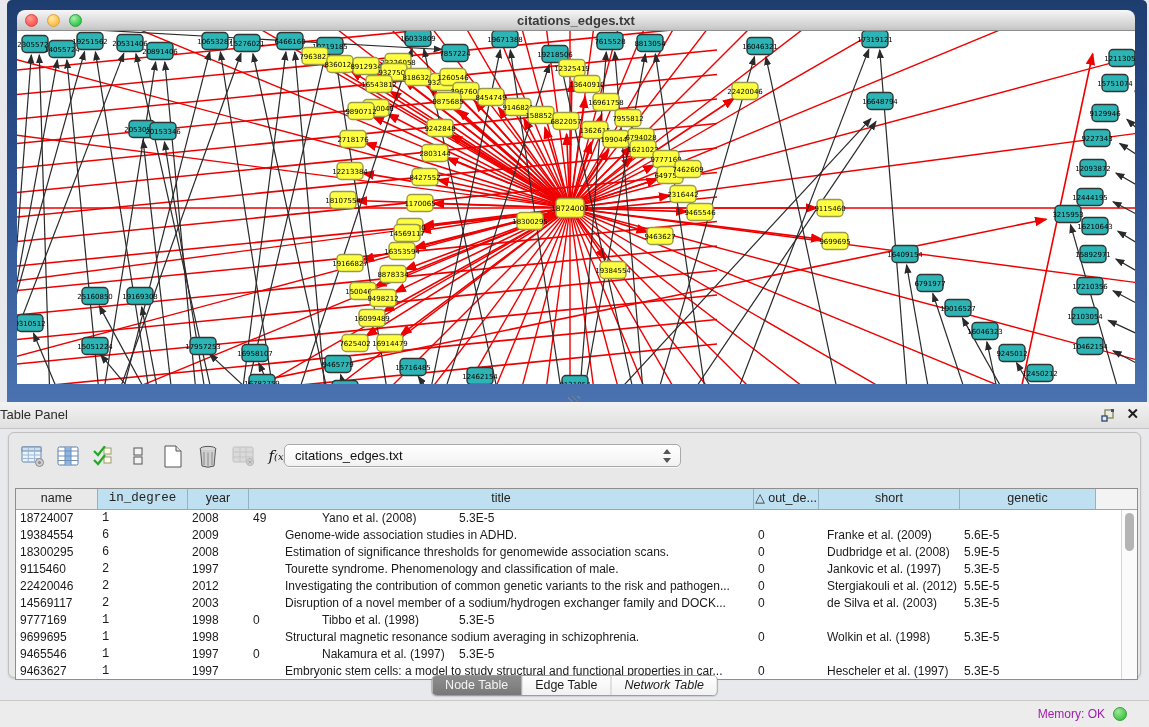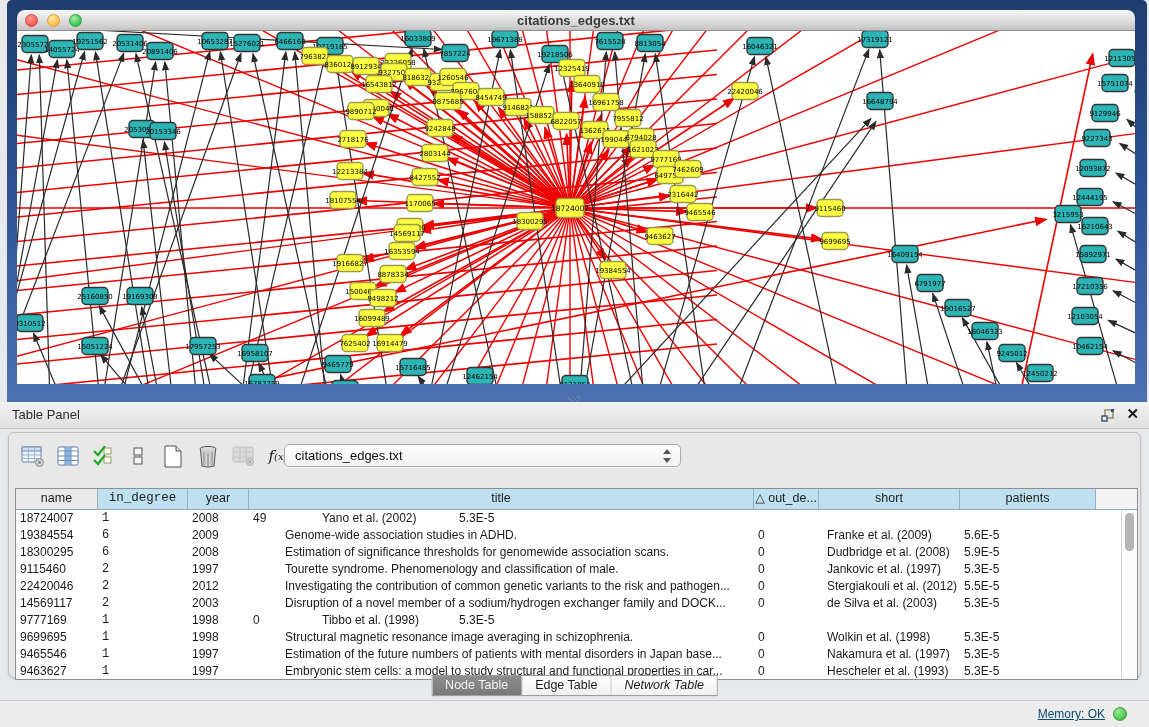--- a/index.html
+++ b/index.html
@@ -37,21 +37,21 @@
   .grip{
     position:absolute;left:568px;top:396px;width:12px;height:8px;opacity:.65;
     background:repeating-linear-gradient(45deg,#8a8a8a 0 1px,transparent 1px 4px);
   }
   
   .panel-header{
     position:absolute;left:0;top:402px;width:1149px;height:27px;
     background:linear-gradient(#f2f2f2,#e0e0e0);
     border-bottom:1px solid #c4c4c4;box-sizing:border-box;
   }
-  .panel-title{position:absolute;left:12px;top:0;line-height:26px;font-size:13px;color:#2c2c2c;}
+  .panel-title{position:absolute;left:0;top:0;line-height:26px;font-size:13px;color:#2c2c2c;}
   .float-ic{position:absolute;right:34px;top:7px;width:14px;height:13px;}
   .close-ic{position:absolute;right:10px;top:3px;font-size:15px;font-weight:700;color:#1c1c1c;cursor:default;}
   .inset-panel{
     position:absolute;left:8px;top:432px;width:1133px;height:246px;
     background:#e8e8e8;border:1px solid #c0c0c0;border-radius:6px;
     box-shadow:0 1px 2px rgba(0,0,0,0.15);box-sizing:border-box;
   }
   .toolbar{position:absolute;left:10px;top:7px;height:32px;display:flex;align-items:center;gap:7px;}
   .tbtn{width:28px;height:28px;display:flex;align-items:center;justify-content:center;}
   .fx{font-family:"DejaVu Serif",serif;font-style:italic;font-size:15px;color:#111;}
@@ -84,33 +84,33 @@
   .tc{
     box-sizing:border-box;height:17px;line-height:17px;font-size:12px;color:#1a1a1a;
     padding-left:4px;overflow:hidden;white-space:nowrap;
   }
   .tc.c3{padding-left:36px;}
   .tc.c5{padding-left:8px;}
   .vscroll{position:absolute;right:0;top:21px;bottom:0;width:16px;background:#fbfbfb;border-left:1px solid #d6d6d6;box-sizing:border-box;}
   .vthumb{position:absolute;left:3px;top:3px;width:9px;height:38px;border-radius:5px;background:#b4b4b4;}
   
   .tabs{position:absolute;left:50%;top:675px;transform:translateX(-50%);display:flex;height:19px;
-        border:1px solid #9d9d9d;border-radius:0;overflow:hidden;background:#fff;box-shadow:0 1px 1px rgba(0,0,0,.12);}
+        border:1px solid #9d9d9d;border-radius:5px;overflow:hidden;background:#fff;box-shadow:0 1px 1px rgba(0,0,0,.12);}
   .tab{
     padding:0 13px;line-height:18px;font-size:12.5px;color:#1c1c1c;background:linear-gradient(#ffffff,#f1f1f1);
     border-right:1px solid #b5b5b5;white-space:nowrap;
   }
   .tab:last-child{border-right:none;font-style:italic;}
   .tab.active{background:linear-gradient(#8e8e8e,#787878);color:#f4f4f4;}
   
   .statusbar{
     position:absolute;left:0;top:700px;width:1149px;height:27px;background:#ececec;
     border-top:1px solid #c9c9c9;box-sizing:border-box;
   }
-  .mem{position:absolute;right:44px;top:0;line-height:26px;font-size:12px;color:#0c4a6e;text-decoration:underline;}
+  .mem{position:absolute;right:44px;top:0;line-height:26px;font-size:12px;color:#a21caf;}
   .memdot{
     position:absolute;right:22px;top:6px;width:14px;height:14px;border-radius:50%;
     background:radial-gradient(circle at 35% 30%,#9de89d,#3fc43f 75%);border:1px solid #3d9b3d;box-sizing:border-box;
   }
 </style>
 </head>
 <body>
 
 <div class="net-window">
   <div class="titlebar">
@@ -600,30 +600,30 @@
   </div>
 
   <div class="table-wrap">
     <div class="thead">
       <div class="hc hc0 c0">name</div>
       <div class="hc c1">in_degree</div>
       <div class="hc c2">year</div>
       <div class="hc c3">title</div>
       <div class="hc c4">△ out_de...</div>
       <div class="hc c5">short</div>
-      <div class="hc c6">patients</div>
+      <div class="hc c6">genetic</div>
       <div class="hfill"></div>
     </div>
     <div class="tbody" id="table-body">
         <div class="trow">
           <div class="tc c0">18724007</div>
           <div class="tc c1">1</div>
           <div class="tc c2">2008</div>
           <div class="tc c4">49</div>
-          <div class="tc c5">Yano et al. (2002)</div>
+          <div class="tc c5">Yano et al. (2008)</div>
           <div class="tc c6">5.3E-5</div>
         </div>
         <div class="trow">
           <div class="tc c0">19384554</div>
           <div class="tc c1">6</div>
           <div class="tc c2">2009</div>
           <div class="tc c3">Genome-wide association studies in ADHD.</div>
           <div class="tc c4">0</div>
           <div class="tc c5">Franke et al. (2009)</div>
           <div class="tc c6">5.6E-5</div>
@@ -669,41 +669,40 @@
           <div class="tc c1">1</div>
           <div class="tc c2">1998</div>
           <div class="tc c4">0</div>
           <div class="tc c5">Tibbo et al. (1998)</div>
           <div class="tc c6">5.3E-5</div>
         </div>
         <div class="trow">
           <div class="tc c0">9699695</div>
           <div class="tc c1">1</div>
           <div class="tc c2">1998</div>
-          <div class="tc c3">Structural magnetic resonance image averaging in schizophrenia.</div>
+          <div class="tc c3">Structural magnetic resonance sodium averaging in schizophrenia.</div>
           <div class="tc c4">0</div>
           <div class="tc c5">Wolkin et al. (1998)</div>
           <div class="tc c6">5.3E-5</div>
         </div>
         <div class="trow">
           <div class="tc c0">9465546</div>
           <div class="tc c1">1</div>
           <div class="tc c2">1997</div>
-          <div class="tc c3">Estimation of the future numbers of patients with mental disorders in Japan base...</div>
           <div class="tc c4">0</div>
           <div class="tc c5">Nakamura et al. (1997)</div>
           <div class="tc c6">5.3E-5</div>
         </div>
         <div class="trow">
           <div class="tc c0">9463627</div>
           <div class="tc c1">1</div>
           <div class="tc c2">1997</div>
           <div class="tc c3">Embryonic stem cells: a model to study structural and functional properties in car...</div>
           <div class="tc c4">0</div>
-          <div class="tc c5">Hescheler et al. (1993)</div>
+          <div class="tc c5">Hescheler et al. (1997)</div>
           <div class="tc c6">5.3E-5</div>
         </div>
       </div>
     <div class="vscroll">
       <div class="vthumb"></div>
     </div>
   </div>
 </div>
 
 <div class="tabs">

